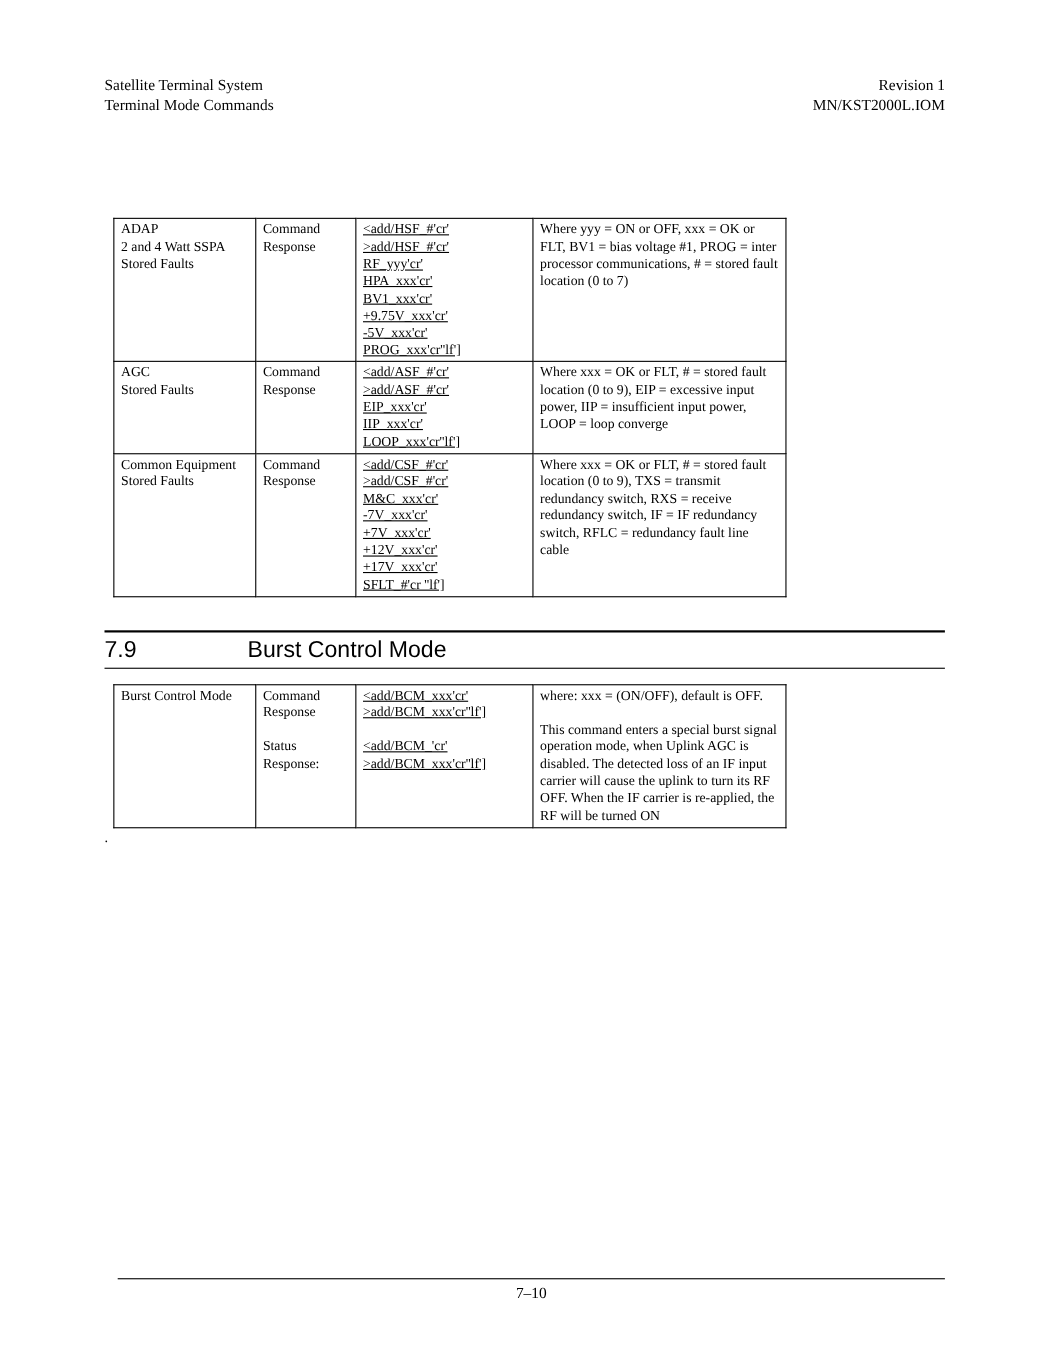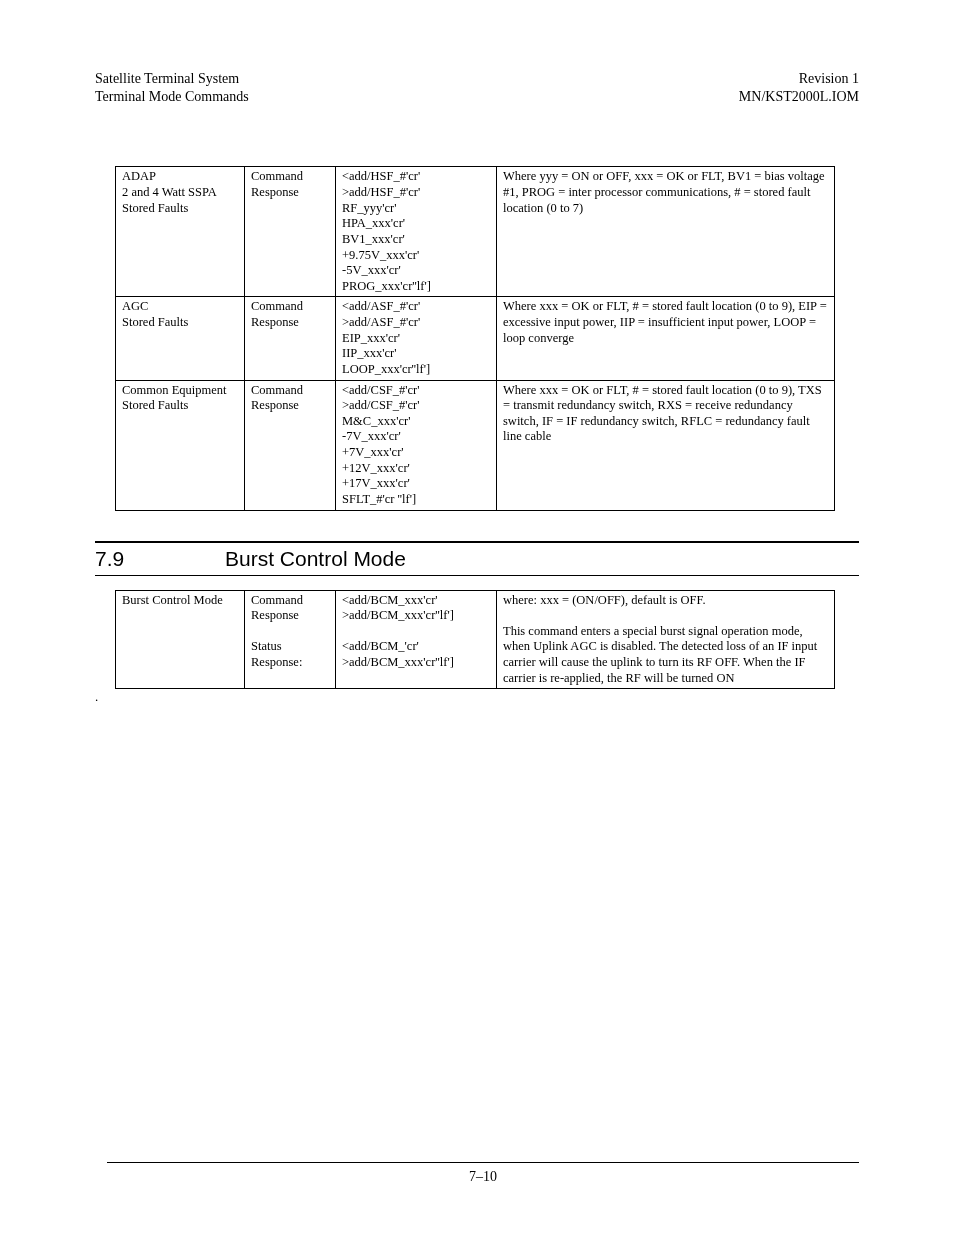--- a/index.html
+++ b/index.html
@@ -14,37 +14,37 @@
     box-sizing: border-box;
     position: relative;
   }
   .header-row {
     display: flex;
     justify-content: space-between;
     font-size: 14px;
     line-height: 1.3;
   }
   .header-block {
-    margin-bottom: 60px;
+    margin-bottom: 92px;
   }
   table {
     border-collapse: collapse;
-    width: 720px;
-    margin-left: 20px;
+    width: 612px;
+    margin-left: 8px;
     font-size: 12.5px;
     line-height: 1.25;
   }
   td {
     border: 1px solid #000;
     vertical-align: top;
     padding: 2px 4px 2px 6px;
   }
   .col1 { width: 118px; }
   .col2 { width: 80px; }
-  .col3 { width: 150px; }
+  .col3 { width: 150px; text-decoration: underline; }
   .col4 { }
   .section-heading {
     font-family: Arial, Helvetica, sans-serif;
     font-weight: normal;
     font-size: 21px;
     border-top: 2px solid #000;
     border-bottom: 1px solid #000;
     padding: 4px 0 4px 0;
     margin: 30px 0 14px 0;
   }

